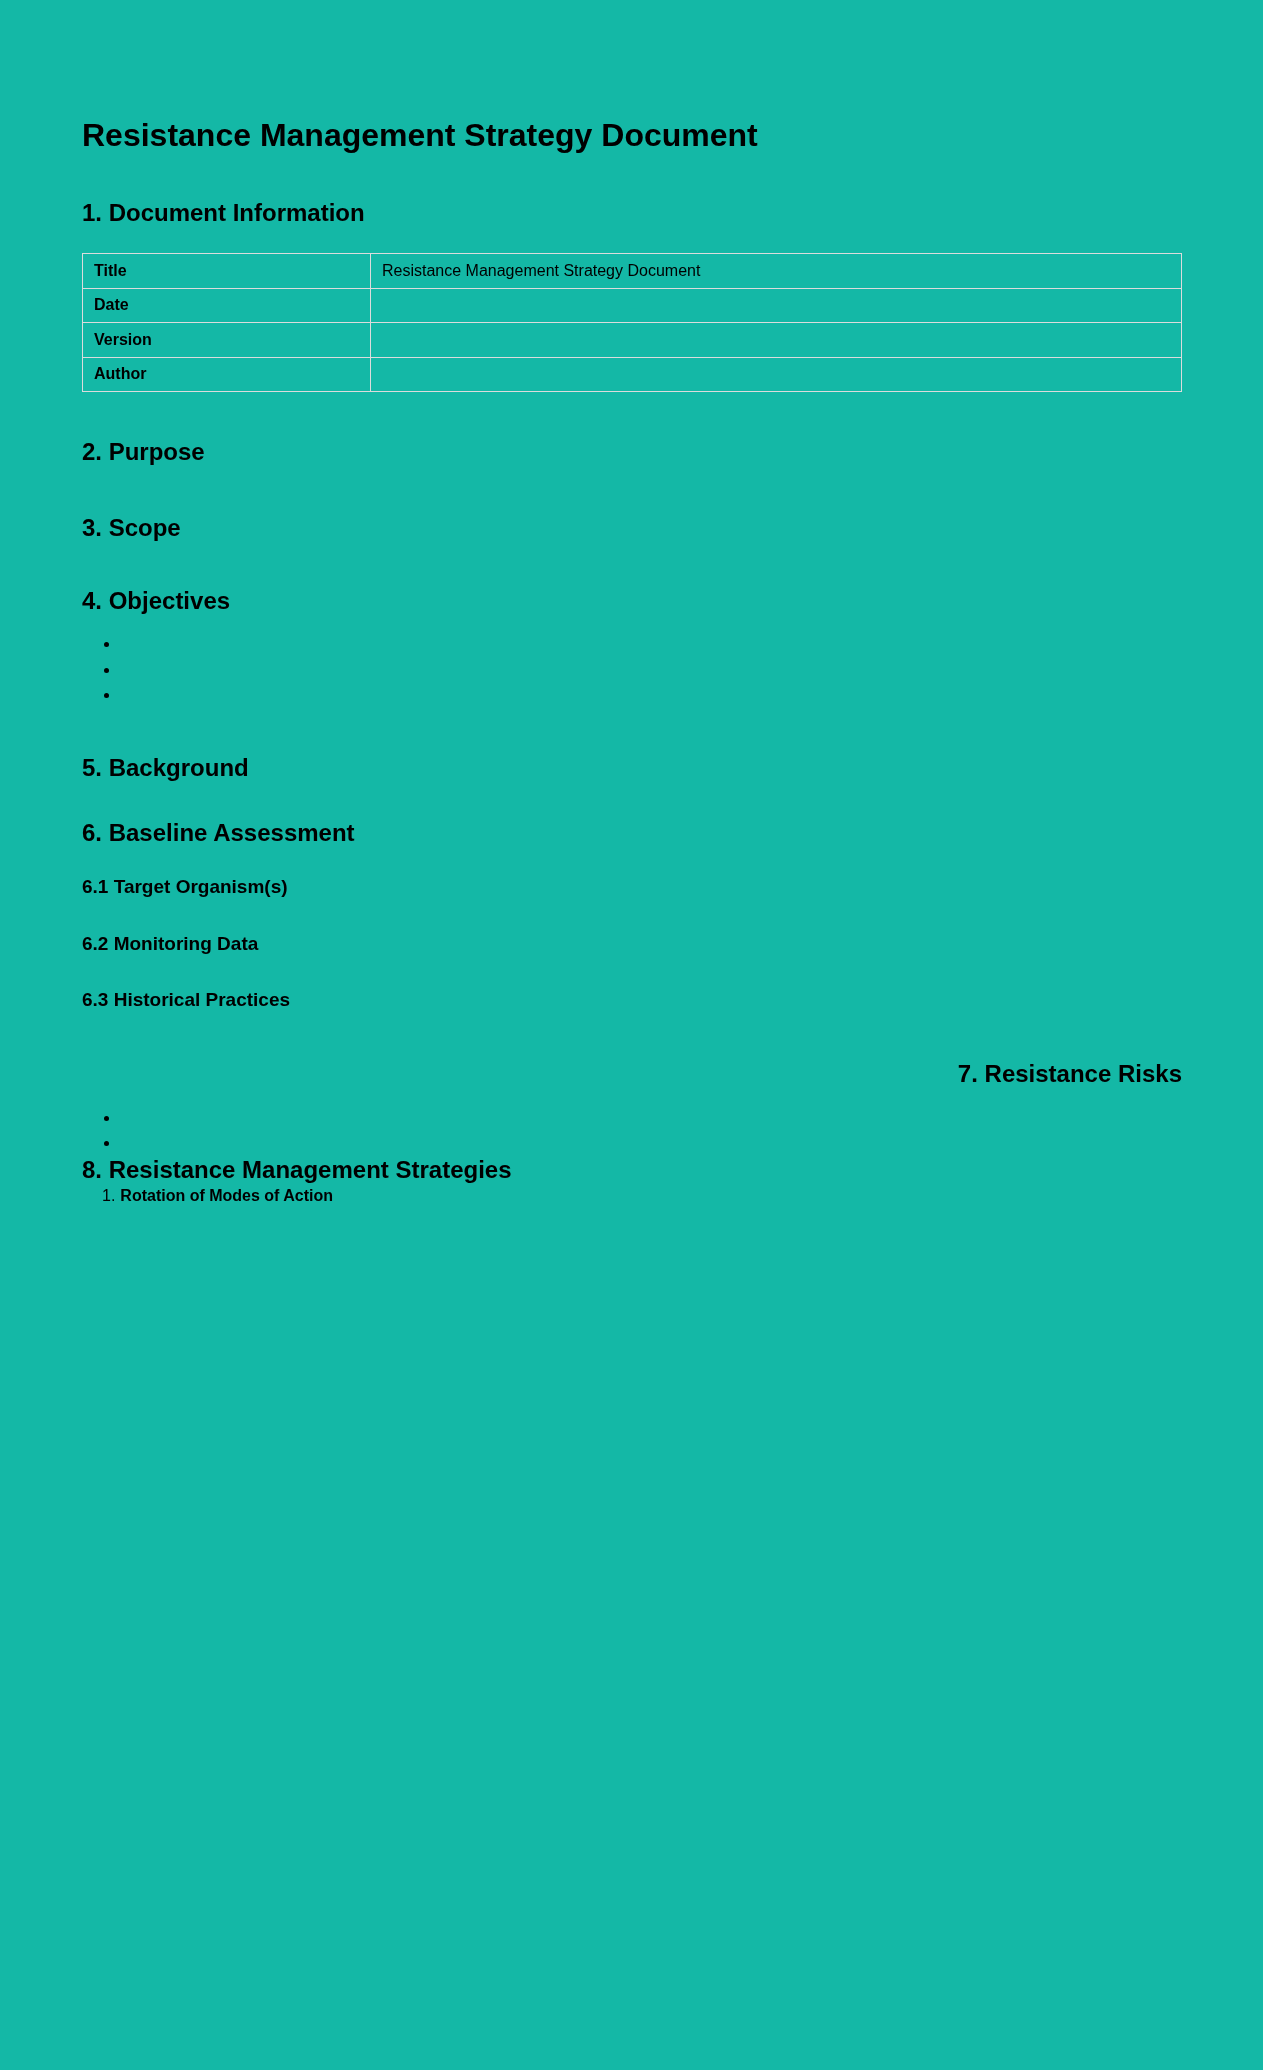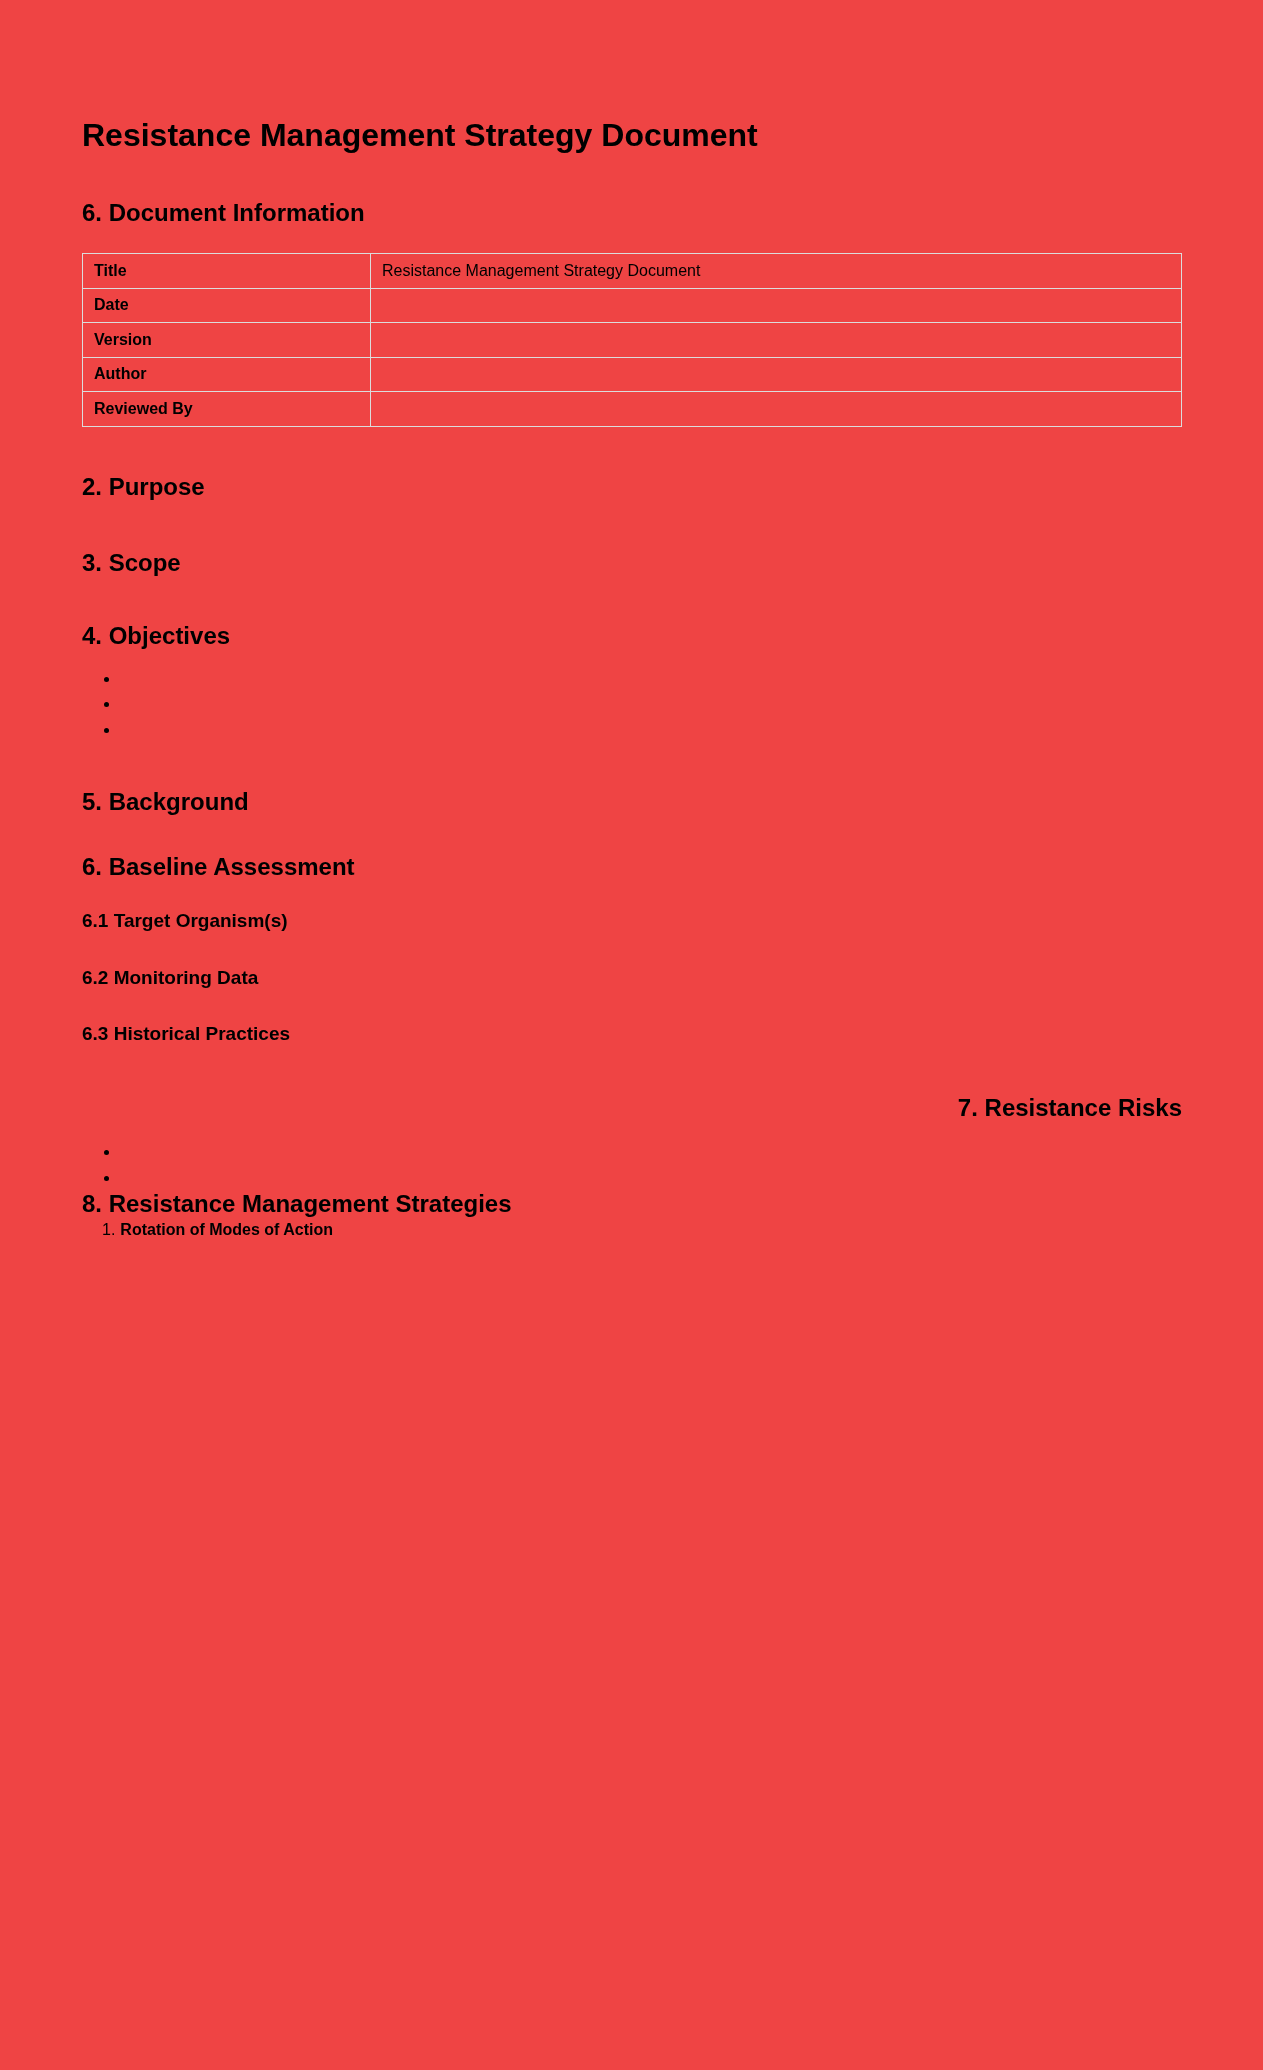--- a/index.html
+++ b/index.html
@@ -1,21 +1,21 @@
 <!DOCTYPE html>
 <html><head>
 <meta charset="utf-8">
 <style>
   * { box-sizing: border-box; }
   html, body { margin: 0; padding: 0; background: #ffffff; }
   .page {
     position: relative;
     width: 1263px;
     height: 2070px;
-    background: #ef4444;
+    background: #14b8a6;
     color: #000000;
     font-family: "Liberation Sans", sans-serif;
     padding: 117px 81px 0 82px;
     overflow: hidden;
   }
   h1, h2, h3, table, ul, ol { margin: 0; padding: 0; }
   h1 {
     font-size: 32px;
     line-height: 36px;
     font-weight: bold;
@@ -86,42 +86,38 @@
   }
   ol.strategy-list strong { font-weight: bold; }
 </style>
 </head>
 <body>
 
 <div class="page">
 
   <h1>Resistance Management Strategy Document</h1>
 
-  <h2 class="mt-sec1">6. Document Information</h2>
+  <h2 class="mt-sec1">1. Document Information</h2>
 
   <table class="doc-info">
     <tbody>
       <tr>
         <td class="label-cell">Title</td>
         <td class="value-cell">Resistance Management Strategy Document</td>
       </tr>
       <tr>
         <td class="label-cell">Date</td>
         <td class="value-cell"></td>
       </tr>
       <tr>
         <td class="label-cell">Version</td>
         <td class="value-cell"></td>
       </tr>
       <tr>
         <td class="label-cell">Author</td>
-        <td class="value-cell"></td>
-      </tr>
-      <tr>
-        <td class="label-cell">Reviewed By</td>
         <td class="value-cell"></td>
       </tr>
     </tbody>
   </table>
 
   <h2 class="mt-purpose">2. Purpose</h2>
 
   <h2 class="mt-scope">3. Scope</h2>
 
   <h2 class="mt-objectives">4. Objectives</h2>

